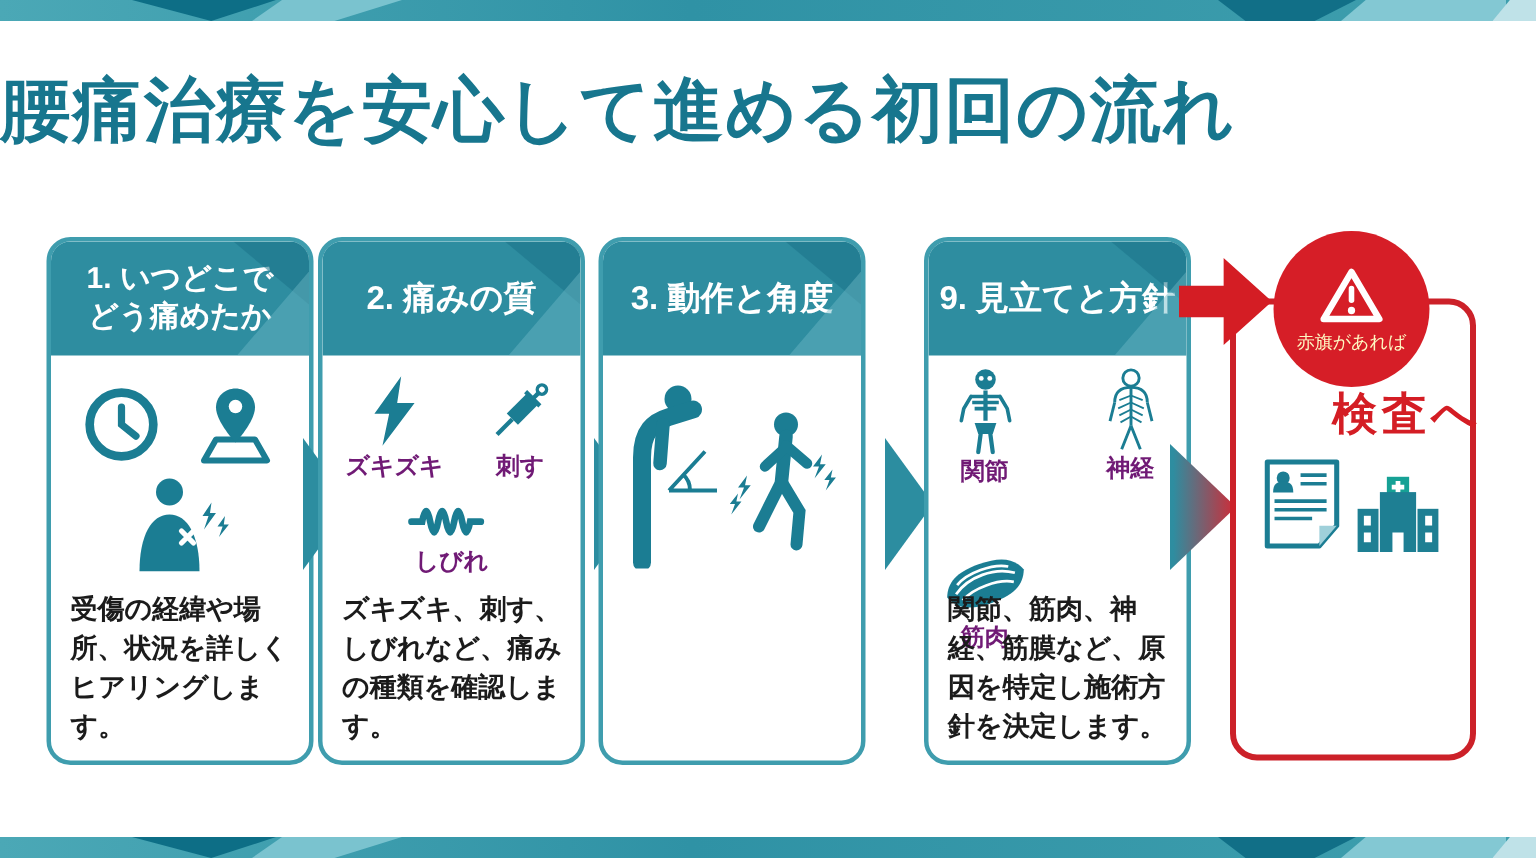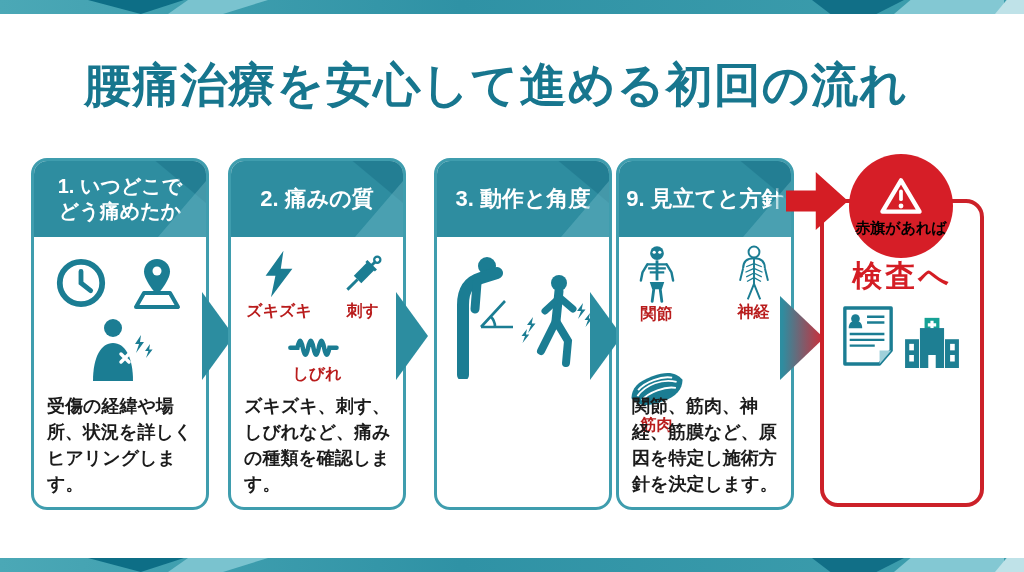--- a/index.html
+++ b/index.html
@@ -12,37 +12,37 @@
        background:linear-gradient(90deg,#4ba8b6 0%,#2f92a5 45%,#3f9fae 100%);}
   .bar-top{top:0;}
   .bar-bottom{top:558px;}
   .bar i{position:absolute;top:0;height:14px;display:block;}
   .bar .d1{left:88px;width:96px;background:#0d6e86;clip-path:polygon(0 0,100% 0,55% 100%);}
   .bar .l1{left:168px;width:100px;background:#7ac3cf;clip-path:polygon(20% 0,100% 0,55% 100%,0 100%);}
   .bar .d2{left:812px;width:92px;background:#116f87;clip-path:polygon(0 0,100% 0,70% 100%,20% 100%);}
   .bar .l2{left:894px;width:110px;background:#83c8d3;clip-path:polygon(15% 0,100% 0,100% 100%,0 100%);}
   .bar .l3{left:995px;width:29px;background:#bfe2e8;clip-path:polygon(40% 0,100% 0,100% 100%,0 100%);}
   
-  .title{position:absolute;top:42px;left:0;width:896px;margin:12px;text-align:right;
+  .title{position:absolute;top:42px;left:0;width:896px;margin:0;text-align:left;
          font-size:47px;font-weight:800;color:#17768e;letter-spacing:1px;}
   
   .card{position:absolute;top:158px;width:178px;height:352px;background:#fff;
         border:3px solid #3f9dae;border-radius:16px;overflow:hidden;box-sizing:border-box;}
   .card-head{position:relative;height:76px;background:#2e8da0;color:#fff;display:flex;
              align-items:center;justify-content:center;text-align:center;
              font-weight:700;font-size:22px;white-space:pre-line;line-height:1.25;}
   .card-head.two-line{font-size:20px;}
   .card-head::before{content:"";position:absolute;right:0;top:0;width:72px;height:42px;
              background:#1c7389;opacity:.55;clip-path:polygon(100% 0,30% 0,100% 100%);}
   .card-head::after{content:"";position:absolute;right:0;top:20px;width:48px;height:56px;
              background:#6cb9c6;opacity:.45;clip-path:polygon(100% 0,0 100%,100% 100%);}
   .icon-area{position:absolute;left:0;top:76px;width:100%;height:156px;
              display:flex;flex-direction:column;align-items:center;}
   .icon-row{display:flex;align-items:center;justify-content:center;}
-  .mini-label{font-size:16px;font-weight:700;color:#b91c1c;text-align:center;}
+  .mini-label{font-size:16px;font-weight:700;color:#701a75;text-align:center;}
   .card-desc{position:absolute;left:13px;right:9px;top:232px;margin:0;
              font-size:18px;font-weight:700;color:#1b1b1b;line-height:1.45;}
   
   .pain-row{display:flex;gap:26px;margin-top:12px;}
   .pain-item{display:flex;flex-direction:column;align-items:center;gap:2px;}
   
   .anat-grid{display:grid;grid-template-columns:1fr 1fr;column-gap:10px;row-gap:4px;margin-top:8px;gap:39px;}
   .anat-item{display:flex;flex-direction:column;align-items:center;gap:1px;}
   
   .flow-arrow{position:absolute;top:292px;width:0;height:0;
@@ -53,23 +53,23 @@
       background:linear-gradient(90deg,#2e8da0 5%,#c8303c 95%);z-index:1;}
   .red-arrow{position:absolute;left:786px;top:172px;width:62px;height:58px;
       clip-path:polygon(0 32%,48% 32%,48% 0,100% 50%,48% 100%,48% 68%,0 68%);
       background:#d41d24;z-index:3;}
   
   .red-card{position:absolute;left:820px;top:199px;width:164px;height:308px;box-sizing:border-box;
       background:#fff;border:4px solid #cc2129;border-radius:18px;z-index:2;}
   .red-badge{position:absolute;left:849px;top:154px;width:104px;height:104px;border-radius:50%;
       background:#d61e27;z-index:5;display:flex;flex-direction:column;align-items:center;
       justify-content:center;padding-top:2px;box-sizing:border-box;}
-  .red-badge span{color:#000000;font-size:15px;font-weight:700;margin-top:3px;}
+  .red-badge span{color:#fef9c3;font-size:12px;font-weight:400;margin-top:3px;}
   .red-heading{position:absolute;left:820px;top:256px;width:164px;text-align:center;z-index:6;
-      font-size:30px;font-weight:800;color:#d41d24;letter-spacing:3px;}
+      font-size:30px;font-weight:800;color:#d41d24;letter-spacing:3px;padding-left:36px;}
   .red-icons{position:absolute;left:828px;top:304px;width:148px;display:flex;z-index:6;
       justify-content:center;align-items:flex-end;gap:6px;}
   .red-desc{position:absolute;left:831px;top:392px;width:142px;margin:0;z-index:6;
       font-size:17.5px;font-weight:700;color:#1b1b1b;line-height:1.5;}
 </style>
 </head>
 <body>
 
 <div class="canvas">
 
@@ -104,21 +104,21 @@
         <path d="M38 37 l8 8 M46 37 l-8 8" stroke="#fff" stroke-width="3.5" stroke-linecap="round"></path>
         <path d="M58 18 l-6 9 h4 l-3 9 8 -11 h-4 z" fill="#1b7d93"></path>
         <path d="M67 27 l-5 7 h3.4 l-2.4 7 6.6 -8.4 h-3.4 z" fill="#1b7d93"></path>
       </svg>
     </div>
     <p class="card-desc">受傷の経緯や場所、状況を詳しくヒアリングします。</p>
   </section>
 
   <div class="flow-arrow" style="left:202px"></div>
 
-  <section class="card" style="left:228px">
+  <section class="card" style="left:212px">
     <header class="card-head">2. 痛みの質</header>
     <div class="icon-area">
       <div class="pain-row">
         <div class="pain-item">
           <svg width="38" height="50" viewBox="0 0 40 56">
             <path d="M25 2 L5 30 H16 L11 54 L35 22 H22 Z" fill="#1b7d93"></path>
           </svg>
           <span class="mini-label">ズキズキ</span>
         </div>
         <div class="pain-item">
@@ -139,21 +139,21 @@
           <path d="M2 20 h8 q3 -16 6 0 q3 16 6 0 q3 -16 6 0 q3 16 6 0 q3 -16 6 0 q3 16 6 0 h8" fill="none" stroke="#1b7d93" stroke-width="5" stroke-linecap="round"></path>
         </svg>
         <span class="mini-label">しびれ</span>
       </div>
     </div>
     <p class="card-desc">ズキズキ、刺す、しびれなど、痛みの種類を確認します。</p>
   </section>
 
   <div class="flow-arrow" style="left:396px"></div>
 
-  <section class="card" style="left:434px">
+  <section class="card" style="left:399px">
     <header class="card-head">3. 動作と角度</header>
     <div class="icon-area">
       <div class="icon-row" style="gap:4px;margin-top:16px;align-items:flex-start;">
         <svg width="66" height="126" viewBox="0 0 66 126">
           <circle cx="38" cy="13" r="9" fill="#1b7d93"></circle>
           <path d="M14 122 V52 C14 34 22 28 32 25 L48 20" fill="none" stroke="#1b7d93" stroke-width="12" stroke-linecap="round"></path>
           <path d="M28 30 L26 56" stroke="#1b7d93" stroke-width="9" stroke-linecap="round"></path>
           <path d="M32 74 H64 M32 74 L56 48" stroke="#1b7d93" stroke-width="2.6" fill="none"></path>
           <path d="M46 74 A14 14 0 0 0 41 63" fill="none" stroke="#1b7d93" stroke-width="2.6"></path>
         </svg>

